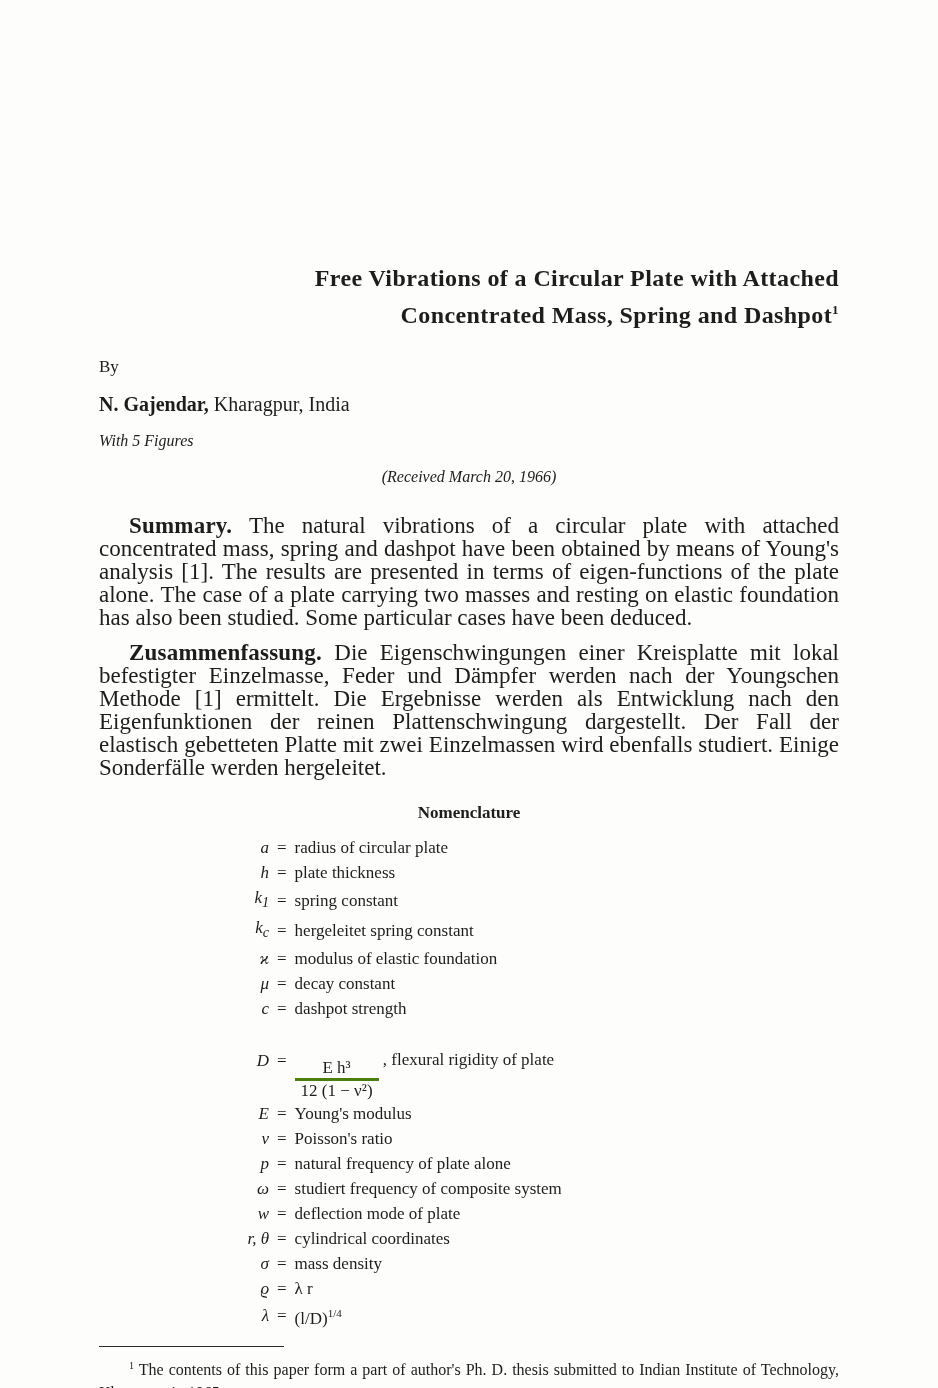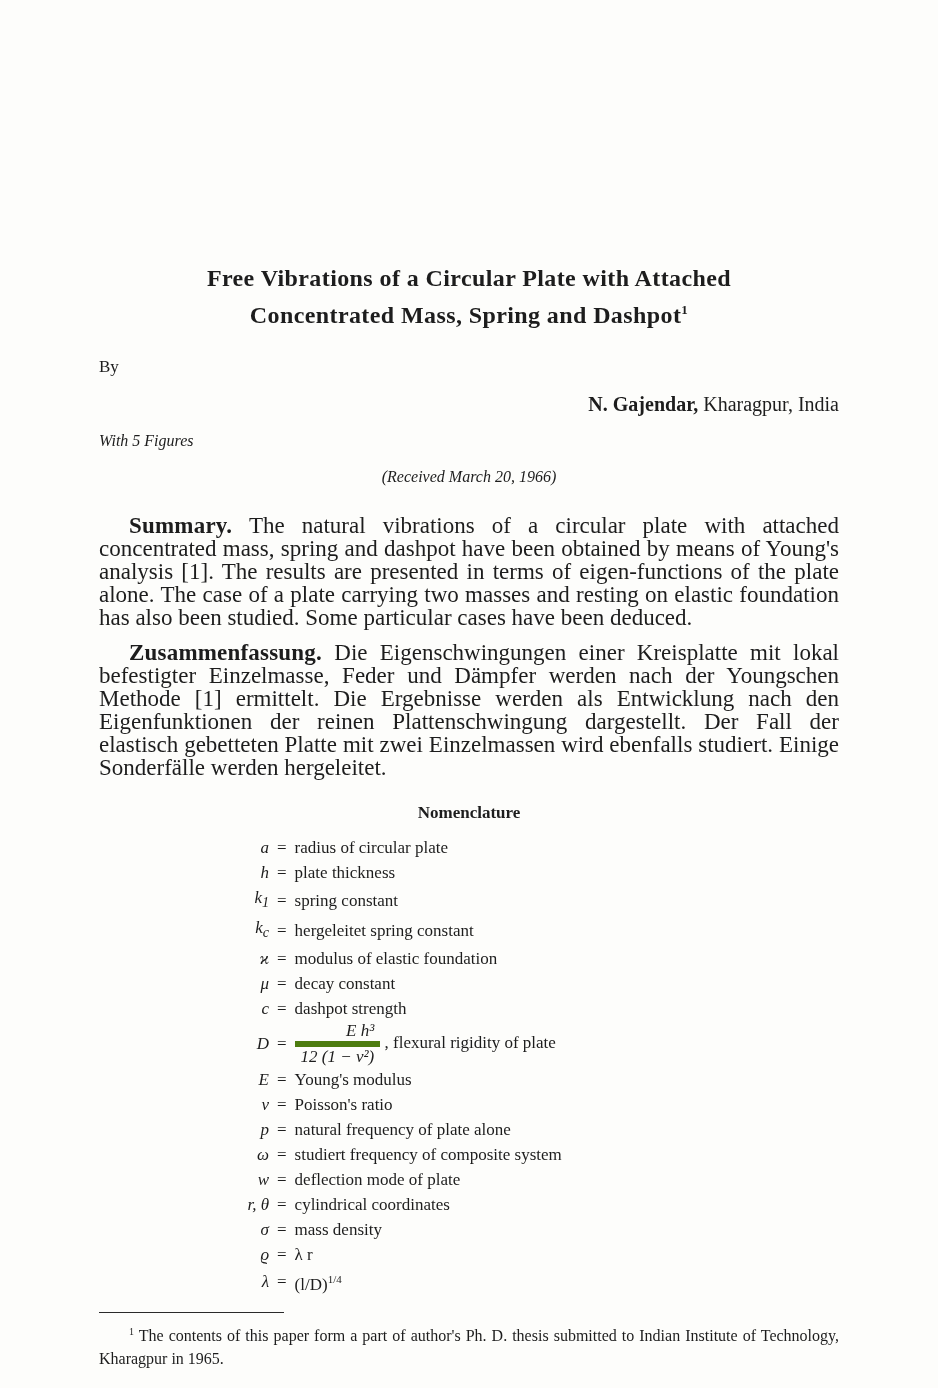--- a/index.html
+++ b/index.html
@@ -15,33 +15,33 @@
     overflow: hidden;
   }
   .content {
     width: 740px;
     margin: 0 auto;
     padding-top: 262px;
   }
   .title {
     font-size: 24px;
     font-weight: bold;
-    text-align: center;
+    text-align: right;
     line-height: 32px;
     letter-spacing: 0.4px;
   }
   .title sup { font-size: 13px; }
   .byline {
     margin-top: 26px;
     text-align: left;
     font-size: 17px;
   }
   .author-line {
     margin-top: 16px;
-    text-align: right;
+    text-align: left;
     font-size: 20px;
   }
   .author-name { font-weight: bold; }
   .figures-note {
     margin-top: 16px;
     text-align: left;
     font-size: 16px;
     font-style: italic;
   }
   .received-note {
@@ -80,26 +80,26 @@
     text-align: right;
     font-style: italic;
     white-space: nowrap;
   }
   .nom-eq { padding: 0 8px; }
   .nom-def { font-style: normal; }
   .nom-def sup { font-size: 11px; }
   .frac {
     display: inline-block;
     vertical-align: middle;
-    text-align: right;
-    font-style: italic;
+    text-align: center;
     line-height: 20px;
+    margin-top: 37px;
   }
   .frac .num { display: block; padding: 0 6px; }
-  .frac .den { display: block; border-top: 6px solid #4d7c0f; padding: 0 6px; }
+  .frac .den { display: block; border-top: 3px solid #4d7c0f; padding: 0 6px; }
   .footnote-block { margin-top: 16px; }
   .footnote-rule {
     width: 185px;
     height: 0;
     border-top: 1px solid #2a2a2a;
   }
   .footnote-text {
     margin-top: 8px;
     font-size: 16px;
     line-height: 22px;

